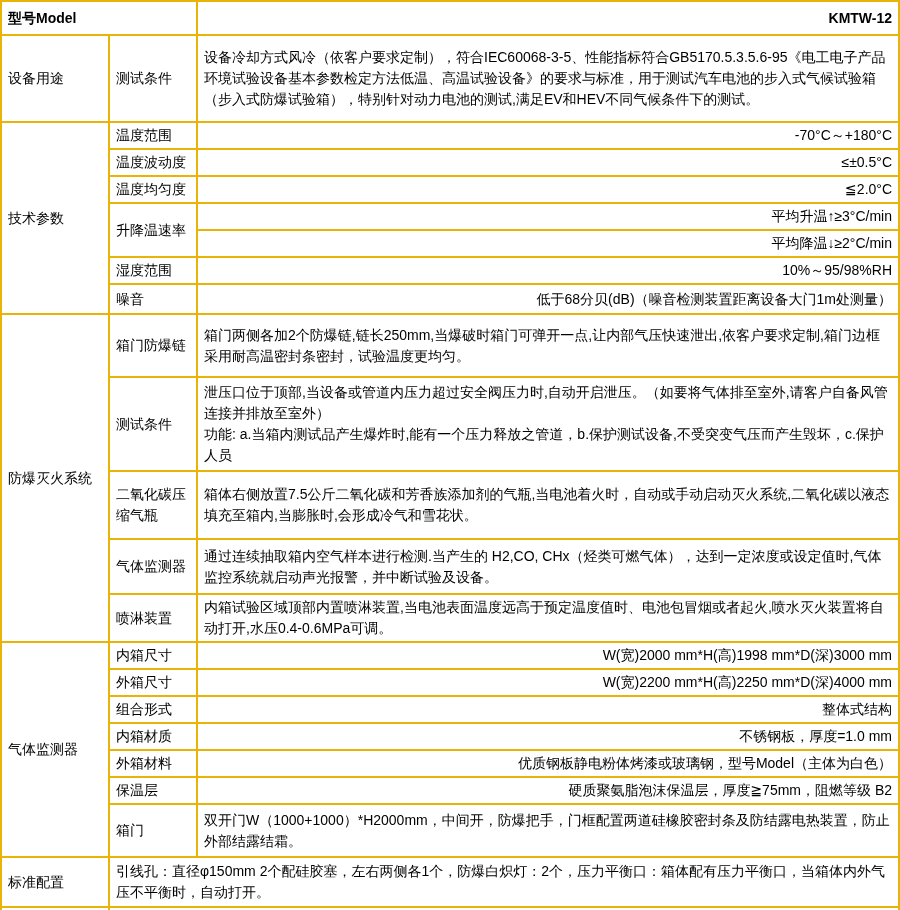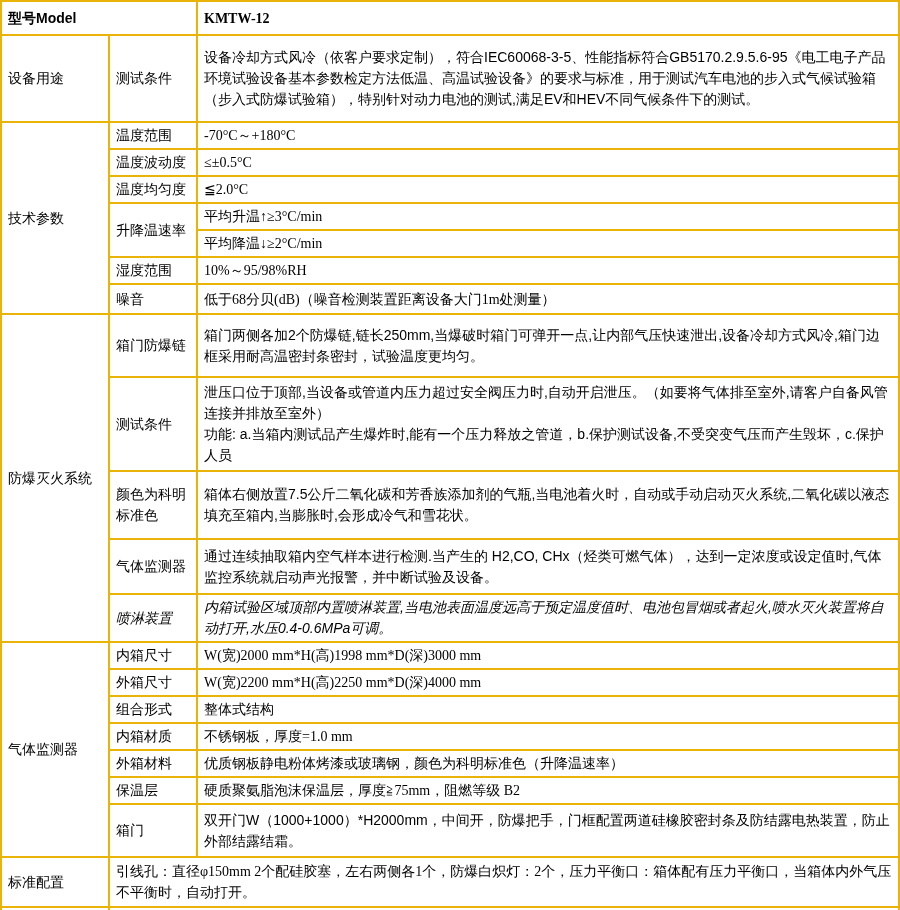--- a/index.html
+++ b/index.html
@@ -18,48 +18,48 @@
     border: 2px solid #eab308;
     font-size: 14px;
     line-height: 21px;
     color: #000000;
     padding: 2px 6px;
     vertical-align: middle;
     overflow: hidden;
     word-break: break-all;
   }
   td.bold { font-weight: bold; }
-  td.center { text-align: left; font-family: Liberation Serif, serif; }
+  td.center { text-align: right; }
   td.left { text-align: left; }
   td.pre { white-space: pre-line; }
   td.sec { padding-left: 7px; }
 
   
   tr.r-model  { height: 34px; }
   tr.r-purpose{ height: 87px; }
   tr.r-t1 { height: 25px; }
   tr.r-t2 { height: 25px; }
   tr.r-t3 { height: 27px; margin-top: 16px; }
   tr.r-t4 { height: 24px; }
   tr.r-t5 { height: 24px; }
   tr.r-t6 { height: 25px; }
   tr.r-t7 { height: 30px; }
   tr.r-e1 { height: 63px; }
   tr.r-e2 { height: 94px; }
   tr.r-e3 { height: 68px; }
   tr.r-e4 { height: 55px; }
-  tr.r-e5 { height: 47px; font-style: italic; }
+  tr.r-e5 { height: 47px; }
   tr.r-s1 { height: 24px; }
   tr.r-s2 { height: 25px; }
   tr.r-s3 { height: 25px; }
   tr.r-s4 { height: 25px; padding-left: 12px; }
   tr.r-s5 { height: 26px; }
   tr.r-s6 { height: 26px; }
   tr.r-s7 { height: 53px; }
-  tr.r-cfg{ height: 50px; font-family: Liberation Serif, serif; }
+  tr.r-cfg{ height: 50px; }
   tr.r-pwr{ height: 24px; }
 </style>
 </head>
 <body>
 
 <table class="spec">
   <colgroup>
     <col style="width:108px">
     <col style="width:88px">
     <col style="width:702px">
@@ -67,21 +67,21 @@
   <tbody>
 
     <tr class="r-model">
       <td colspan="2" class="bold left sec">型号Model</td>
       <td class="bold center">KMTW-12</td>
     </tr>
 
     <tr class="r-purpose">
       <td class="left sec">设备用途</td>
       <td class="left">测试条件</td>
-      <td class="left pre">设备冷却方式风冷（依客户要求定制），符合IEC60068-3-5、性能指标符合GB5170.2.9.5.6-95《电工电子产品环境试验设备基本参数检定方法低温、高温试验设备》的要求与标准，用于测试汽车电池的步入式气候试验箱（步入式防爆试验箱），特别针对动力电池的测试,满足EV和HEV不同气候条件下的测试。</td>
+      <td class="left pre">设备冷却方式风冷（依客户要求定制），符合IEC60068-3-5、性能指标符合GB5170.5.3.5.6-95《电工电子产品环境试验设备基本参数检定方法低温、高温试验设备》的要求与标准，用于测试汽车电池的步入式气候试验箱（步入式防爆试验箱），特别针对动力电池的测试,满足EV和HEV不同气候条件下的测试。</td>
     </tr>
 
     <tr class="r-t1">
       <td rowspan="7" class="left sec">技术参数</td>
       <td class="left">温度范围</td>
       <td class="center">-70°C～+180°C</td>
     </tr>
     <tr class="r-t2">
       <td class="left">温度波动度</td>
       <td class="center">≤±0.5°C</td>
@@ -102,29 +102,29 @@
       <td class="center">10%～95/98%RH</td>
     </tr>
     <tr class="r-t7">
       <td class="left">噪音</td>
       <td class="center">低于68分贝(dB)（噪音检测装置距离设备大门1m处测量）</td>
     </tr>
 
     <tr class="r-e1">
       <td rowspan="5" class="left sec">防爆灭火系统</td>
       <td class="left">箱门防爆链</td>
-      <td class="left pre">箱门两侧各加2个防爆链,链长250mm,当爆破时箱门可弹开一点,让内部气压快速泄出,设备冷却方式风冷,箱门边框采用耐高温密封条密封，试验温度更均匀。</td>
+      <td class="left pre">箱门两侧各加2个防爆链,链长250mm,当爆破时箱门可弹开一点,让内部气压快速泄出,依客户要求定制,箱门边框采用耐高温密封条密封，试验温度更均匀。</td>
     </tr>
     <tr class="r-e2">
       <td class="left">测试条件</td>
       <td class="left pre">泄压口位于顶部,当设备或管道内压力超过安全阀压力时,自动开启泄压。（如要将气体排至室外,请客户自备风管连接并排放至室外）
 功能: a.当箱内测试品产生爆炸时,能有一个压力释放之管道，b.保护测试设备,不受突变气压而产生毁坏，c.保护人员</td>
     </tr>
     <tr class="r-e3">
-      <td class="left">颜色为科明标准色</td>
+      <td class="left">二氧化碳压缩气瓶</td>
       <td class="left pre">箱体右侧放置7.5公斤二氧化碳和芳香族添加剂的气瓶,当电池着火时，自动或手动启动灭火系统,二氧化碳以液态填充至箱内,当膨胀时,会形成冷气和雪花状。</td>
     </tr>
     <tr class="r-e4">
       <td class="left">气体监测器</td>
       <td class="left pre">通过连续抽取箱内空气样本进行检测.当产生的 H2,CO, CHx（烃类可燃气体），达到一定浓度或设定值时,气体监控系统就启动声光报警，并中断试验及设备。</td>
     </tr>
     <tr class="r-e5">
       <td class="left">喷淋装置</td>
       <td class="left pre">内箱试验区域顶部内置喷淋装置,当电池表面温度远高于预定温度值时、电池包冒烟或者起火,喷水灭火装置将自动打开,水压0.4-0.6MPa可调。</td>
     </tr>
@@ -141,21 +141,21 @@
     <tr class="r-s3">
       <td class="left">组合形式</td>
       <td class="center">整体式结构</td>
     </tr>
     <tr class="r-s4">
       <td class="left">内箱材质</td>
       <td class="center">不锈钢板，厚度=1.0 mm</td>
     </tr>
     <tr class="r-s5">
       <td class="left">外箱材料</td>
-      <td class="center">优质钢板静电粉体烤漆或玻璃钢，颜色为科明标准色（升降温速率）</td>
+      <td class="center">优质钢板静电粉体烤漆或玻璃钢，型号Model（主体为白色）</td>
     </tr>
     <tr class="r-s6">
       <td class="left">保温层</td>
       <td class="center">硬质聚氨脂泡沫保温层，厚度≧75mm，阻燃等级 B2</td>
     </tr>
     <tr class="r-s7">
       <td class="left">箱门</td>
       <td class="left pre">双开门W（1000+1000）*H2000mm，中间开，防爆把手，门框配置两道硅橡胶密封条及防结露电热装置，防止外部结露结霜。</td>
     </tr>
 

